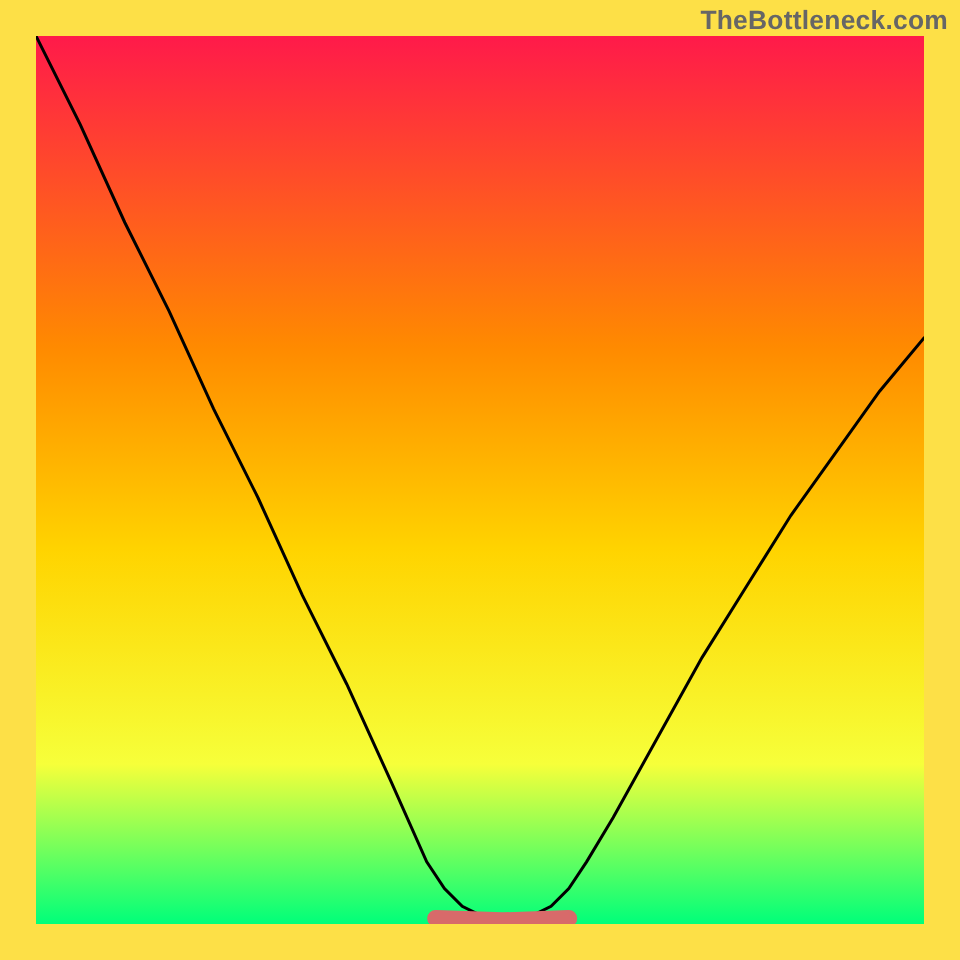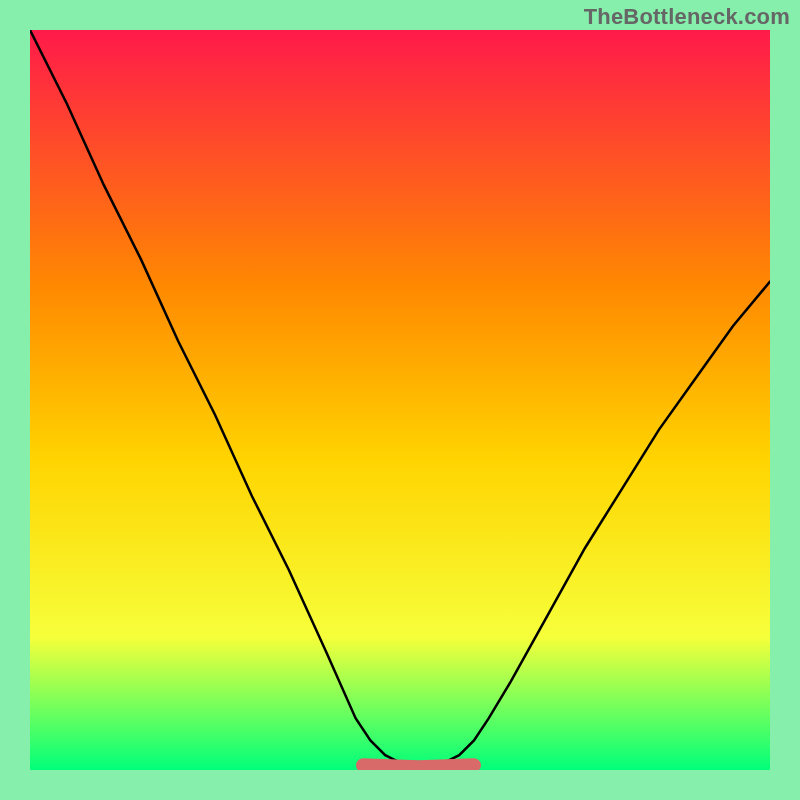--- a/index.html
+++ b/index.html
@@ -8,21 +8,21 @@
     width: 800px;
     height: 800px;
     overflow: hidden;
     background: #000;
     font-family: Arial, Helvetica, sans-serif;
   }
   .frame {
     position: relative;
     width: 800px;
     height: 800px;
-    background: #86efac;
+    background: #fde047;
   }
   .watermark {
     position: absolute;
     top: 4px;
     right: 10px;
     color: #666;
     font-size: 22px;
     font-weight: bold;
     letter-spacing: 0.2px;
     user-select: none;

